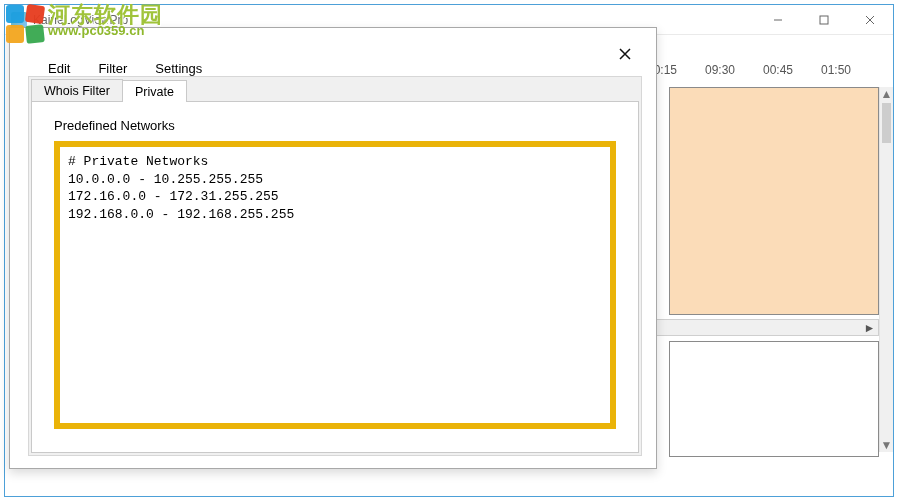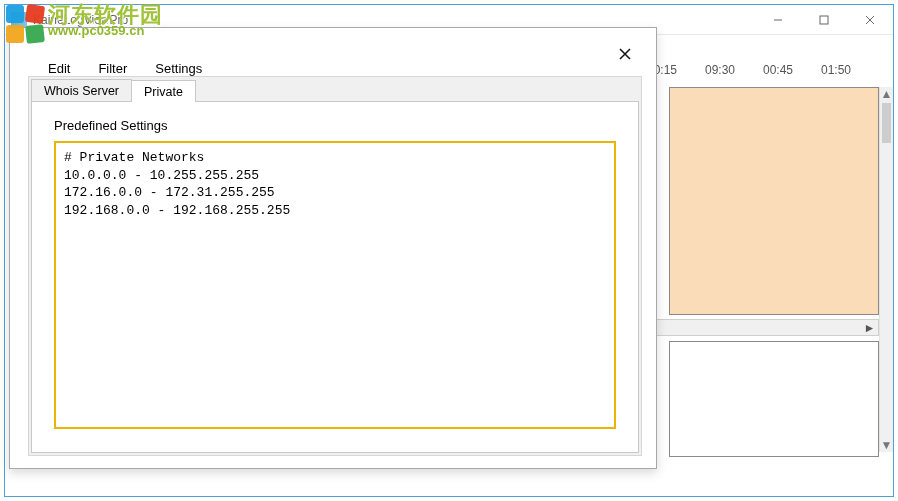--- a/index.html
+++ b/index.html
@@ -218,21 +218,21 @@
     padding: 16px 22px;
   }
   .section-label {
     font-size: 13px;
     margin-bottom: 8px;
     color: #000;
   }
   .net-textarea {
     width: 100%;
     height: calc(100% - 30px);
-    border: 2px solid #eab308;
+    border: 6px solid #eab308;
     padding: 6px 8px;
     font-family: "Consolas","Courier New",monospace;
     font-size: 13px;
     line-height: 1.35;
     resize: none;
     background: #fff;
     white-space: pre;
   }
 
   
@@ -352,25 +352,25 @@
     <div class="menuitem"><span>Settings</span></div>
   </div>
   <div class="dlg-close">
     <svg viewBox="0 0 12 12">
         <path d="M1 1 L11 11 M11 1 L1 11"></path>
       </svg>
   </div>
 
   <div class="dlg-body">
     <div class="tabs">
-      <div class="tab"><span>Whois Server</span></div>
+      <div class="tab"><span>Whois Filter</span></div>
       <div class="tab active"><span>Private</span></div>
     </div>
     <div class="tabpanel">
-      <div class="section-label">Predefined Settings</div>
+      <div class="section-label">Predefined Networks</div>
       <textarea class="net-textarea" spellcheck="false" style=""># Private Networks
 10.0.0.0 - 10.255.255.255
 172.16.0.0 - 172.31.255.255
 192.168.0.0 - 192.168.255.255</textarea>
     </div>
   </div>
 </div>
 
 <div class="watermark">
   <div class="wm-logo">

